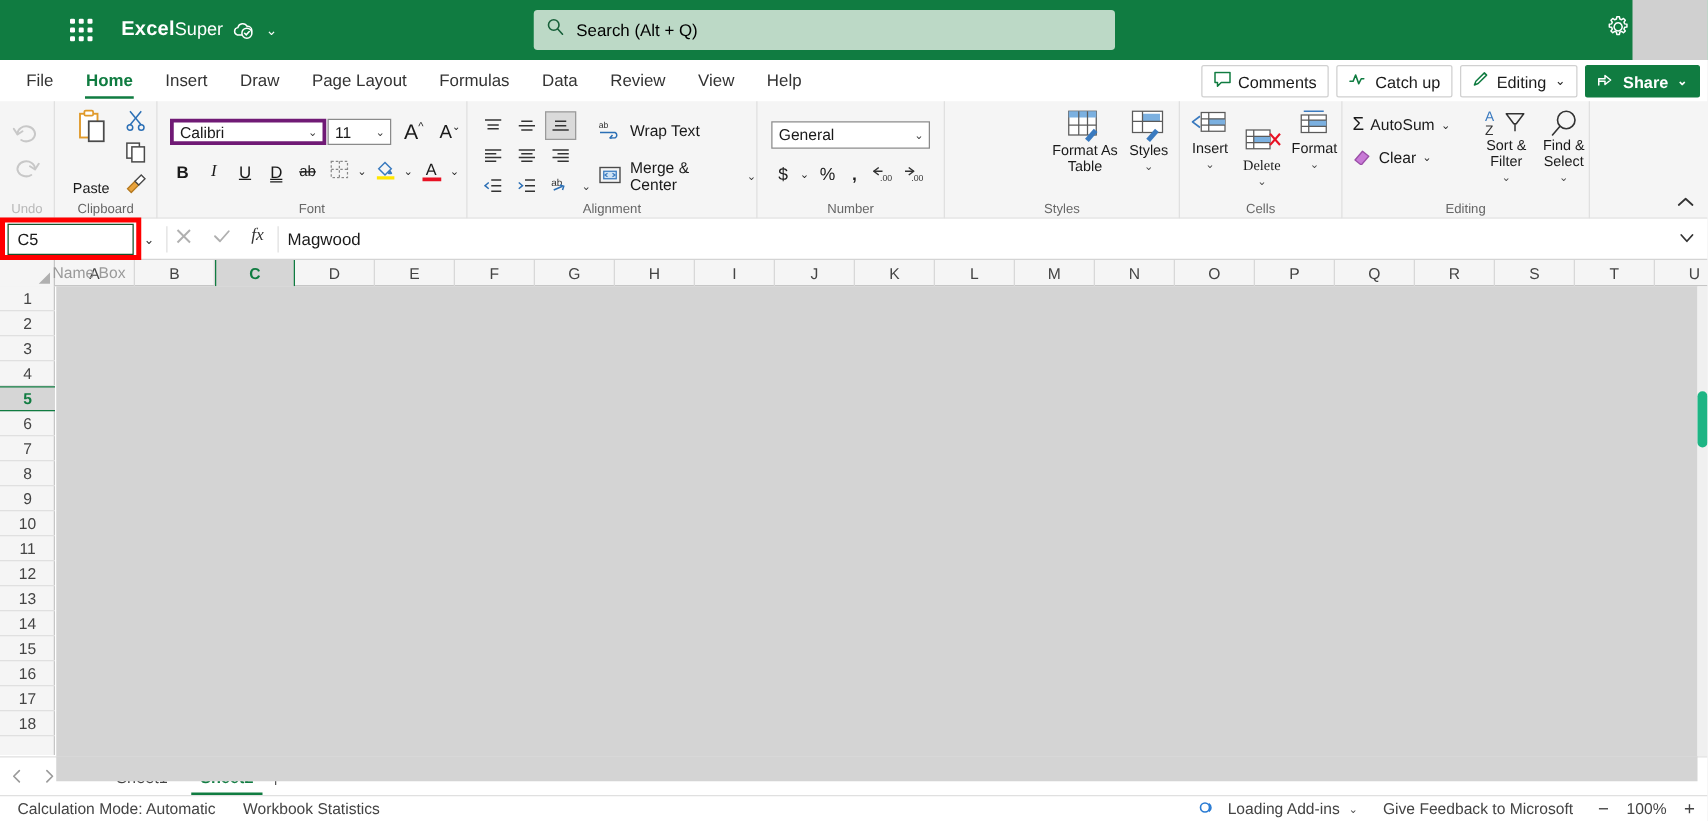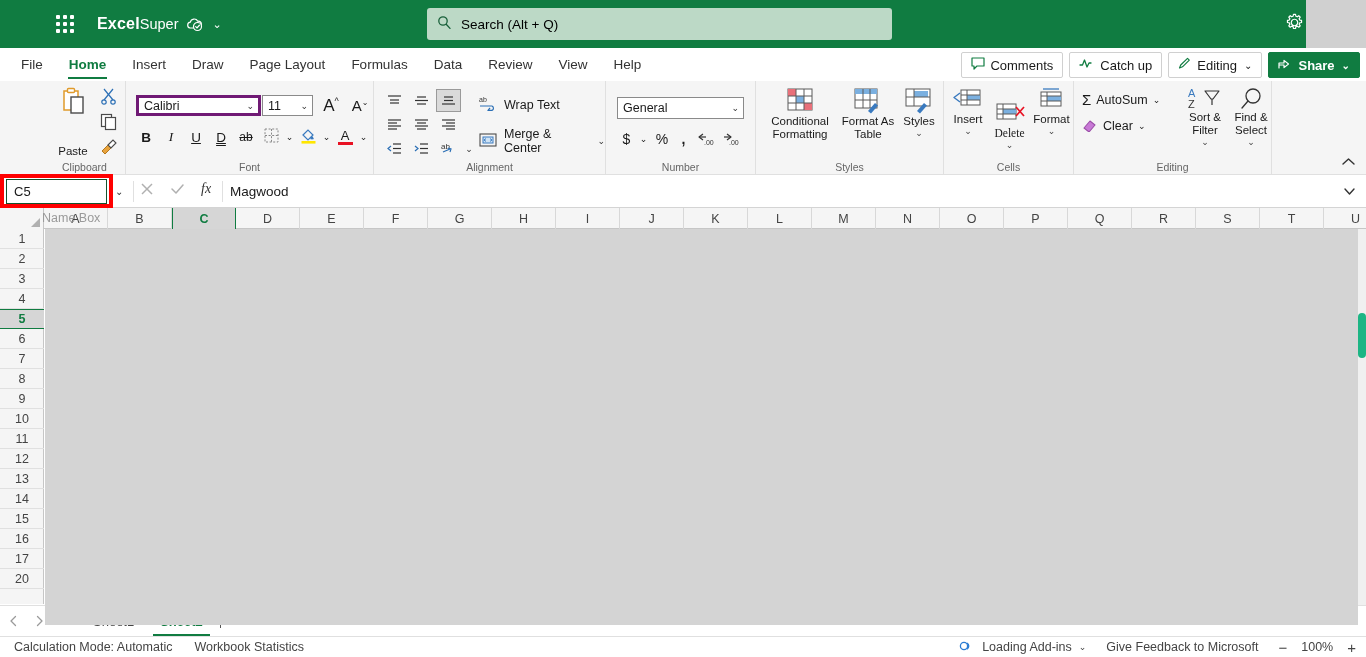--- a/index.html
+++ b/index.html
@@ -431,20 +431,35 @@
         </svg>
       </span>
       <span>Share</span>
       <span class="chev">⌄</span>
     </div>
   </div>
 </div>
 
 <div class="ribbon">
 
+  <div class="rgroup" id="g-undo">
+    <div class="undo-arrow" style="top:14px;">
+      <svg width="22" height="20" viewBox="0 0 22 20">
+        <path d="M4,12 a7,6 0 1 1 3,5" fill="none" stroke="#c8c8c8" stroke-width="1.6" stroke-linecap="round"></path>
+        <polyline points="1,8 4,12.6 8,10" fill="none" stroke="#c8c8c8" stroke-width="1.6" stroke-linecap="round" stroke-linejoin="round"></polyline>
+      </svg>
+    </div>
+    <div class="undo-arrow" style="top:42px;">
+      <svg width="22" height="20" viewBox="0 0 22 20">
+        <path d="M18,12 a7,6 0 1 0 -3,5" fill="none" stroke="#c8c8c8" stroke-width="1.6" stroke-linecap="round"></path>
+        <polyline points="21,8 18,12.6 14,10" fill="none" stroke="#c8c8c8" stroke-width="1.6" stroke-linecap="round" stroke-linejoin="round"></polyline>
+      </svg>
+    </div>
+    <div class="glabel" style="color:#b8b8b8;">Undo</div>
+  </div>
 
   <div class="rgroup" id="g-clip">
     <div class="bigbtn" style="position:absolute;left:6px;top:6px;width:46px;gap:28px;">
       <span class="ico">
         <svg width="30" height="30" viewBox="0 0 30 30">
           <rect x="6" y="4" width="14" height="19" fill="#ffffff" stroke="#e09a2b" stroke-width="1.5"></rect>
           <rect x="9.5" y="1.5" width="7" height="4" rx="1" fill="#ffffff" stroke="#e09a2b" stroke-width="1.4"></rect>
           <rect x="13" y="10" width="12" height="16" fill="#ffffff" stroke="#4a4a4a" stroke-width="1.4"></rect>
         </svg>
       </span>
@@ -665,35 +680,20 @@
           <polyline points="6,3 10,6 6,9" fill="none" stroke="#333" stroke-width="1.2" stroke-linejoin="round"></polyline>
           <line x1="3" y1="6" x2="10" y2="6" stroke="#333" stroke-width="1.2"></line>
           <text x="8" y="14" font-size="7" fill="#333" font-family="Liberation Sans">.00</text>
         </svg>
       </div>
     </div>
     <div class="glabel">Number</div>
   </div>
 
   <div class="rgroup" id="g-styles">
-    <div class="bigbtn" style="position:absolute;left:6px;top:6px;width:76px;">
-      <span class="ico">
-        <svg width="32" height="28" viewBox="0 0 32 28">
-          <rect x="4" y="2" width="24" height="21" fill="#fff" stroke="#5a5a5a" stroke-width="1"></rect>
-          <rect x="4" y="2" width="8" height="7" fill="#e8707a"></rect>
-          <rect x="12" y="9" width="8" height="7" fill="#7bb0e0"></rect>
-          <rect x="20" y="16" width="8" height="7" fill="#e8707a"></rect>
-          <line x1="12" y1="2" x2="12" y2="23" stroke="#5a5a5a" stroke-width="1"></line>
-          <line x1="20" y1="2" x2="20" y2="23" stroke="#5a5a5a" stroke-width="1"></line>
-          <line x1="4" y1="9" x2="28" y2="9" stroke="#5a5a5a" stroke-width="1"></line>
-          <line x1="4" y1="16" x2="28" y2="16" stroke="#5a5a5a" stroke-width="1"></line>
-        </svg>
-      </span>
-      <span class="lbl">Conditional Formatting</span>
-    </div>
     <div class="bigbtn" style="position:absolute;left:84px;top:6px;width:56px;">
       <span class="ico">
         <svg width="32" height="28" viewBox="0 0 32 28">
           <rect x="3" y="2" width="22" height="19" fill="#fff" stroke="#5a5a5a" stroke-width="1"></rect>
           <rect x="3" y="2" width="22" height="5" fill="#7bb0e0"></rect>
           <line x1="11" y1="2" x2="11" y2="21" stroke="#5a5a5a" stroke-width="1"></line>
           <line x1="18" y1="2" x2="18" y2="21" stroke="#5a5a5a" stroke-width="1"></line>
           <line x1="3" y1="13" x2="25" y2="13" stroke="#5a5a5a" stroke-width="1"></line>
           <path d="M16,24 l7,-8 3,2.5 -7,8 z" fill="#3a7abf"></path>
         </svg>
@@ -881,21 +881,21 @@
   <div class="rowcell">8</div>
   <div class="rowcell">9</div>
   <div class="rowcell">10</div>
   <div class="rowcell">11</div>
   <div class="rowcell">12</div>
   <div class="rowcell">13</div>
   <div class="rowcell">14</div>
   <div class="rowcell">15</div>
   <div class="rowcell">16</div>
   <div class="rowcell">17</div>
-  <div class="rowcell">20</div>
+  <div class="rowcell">18</div>
 </div>
 
 <div class="gridbody"></div>
 <div class="vscroll-track">
   <div class="vscroll-thumb"></div>
 </div>
 
 <div class="sheetbar">
   <div class="snav">
     <svg width="9" height="12" viewBox="0 0 9 12">

